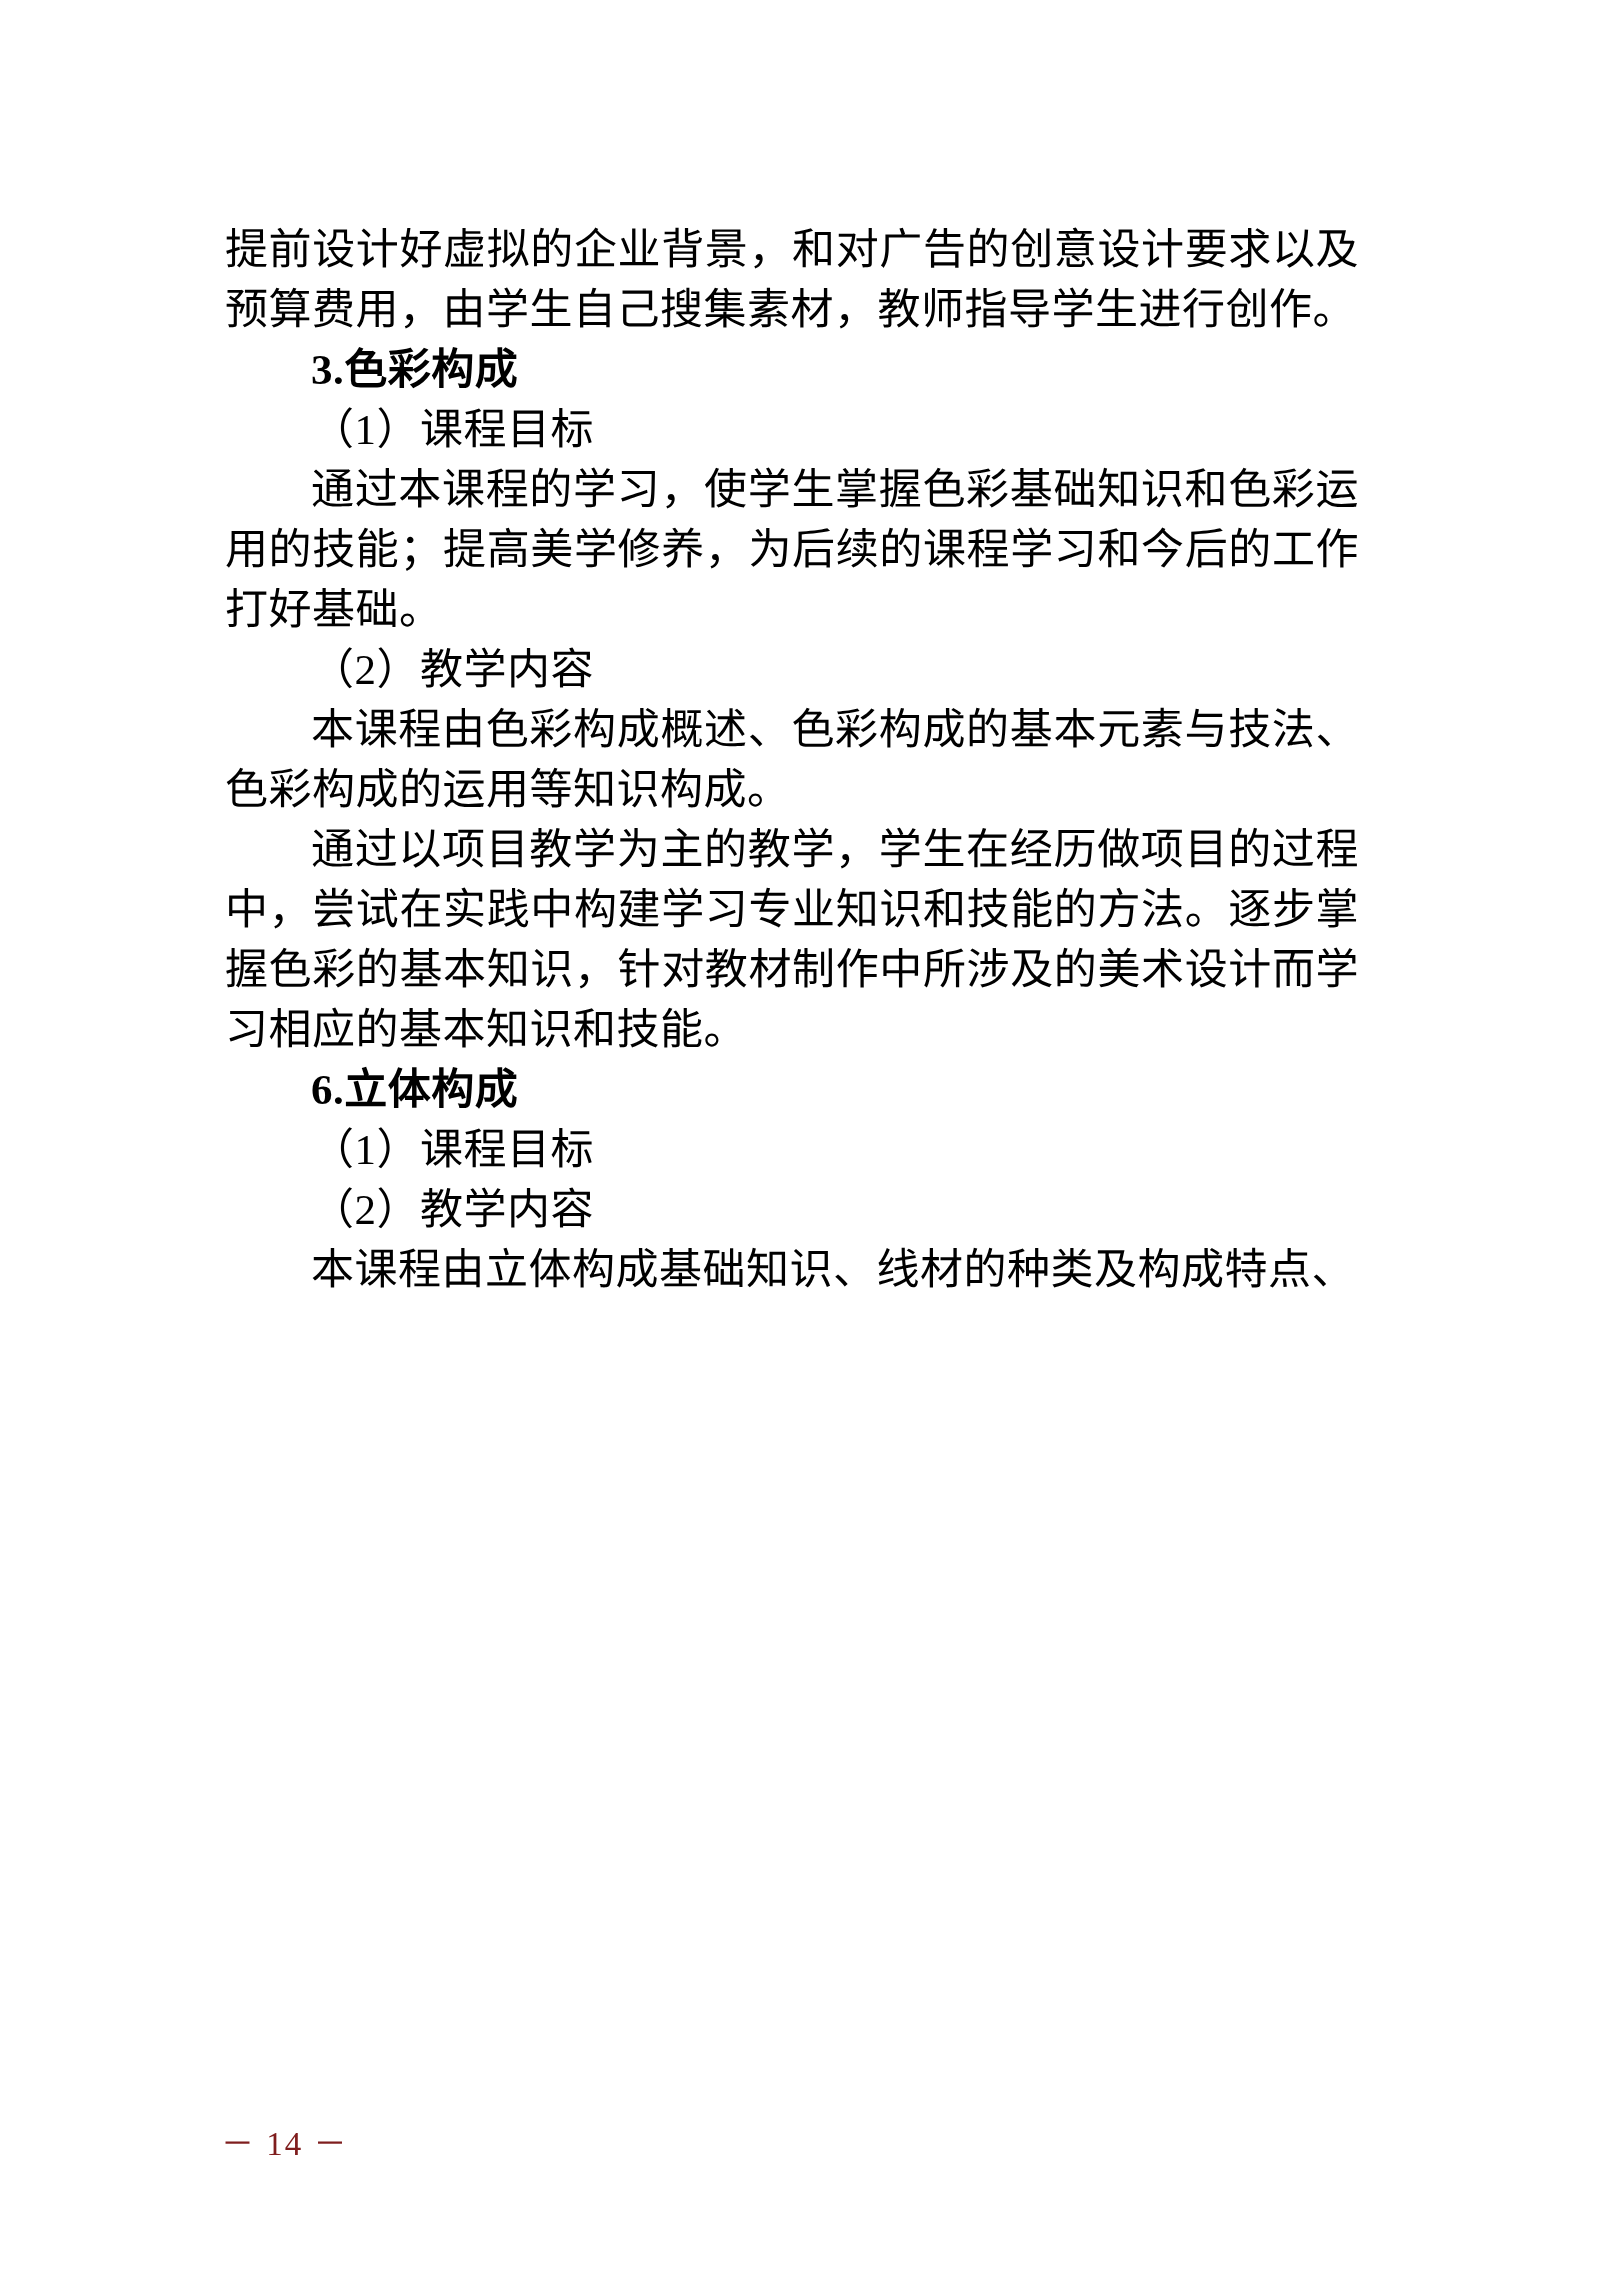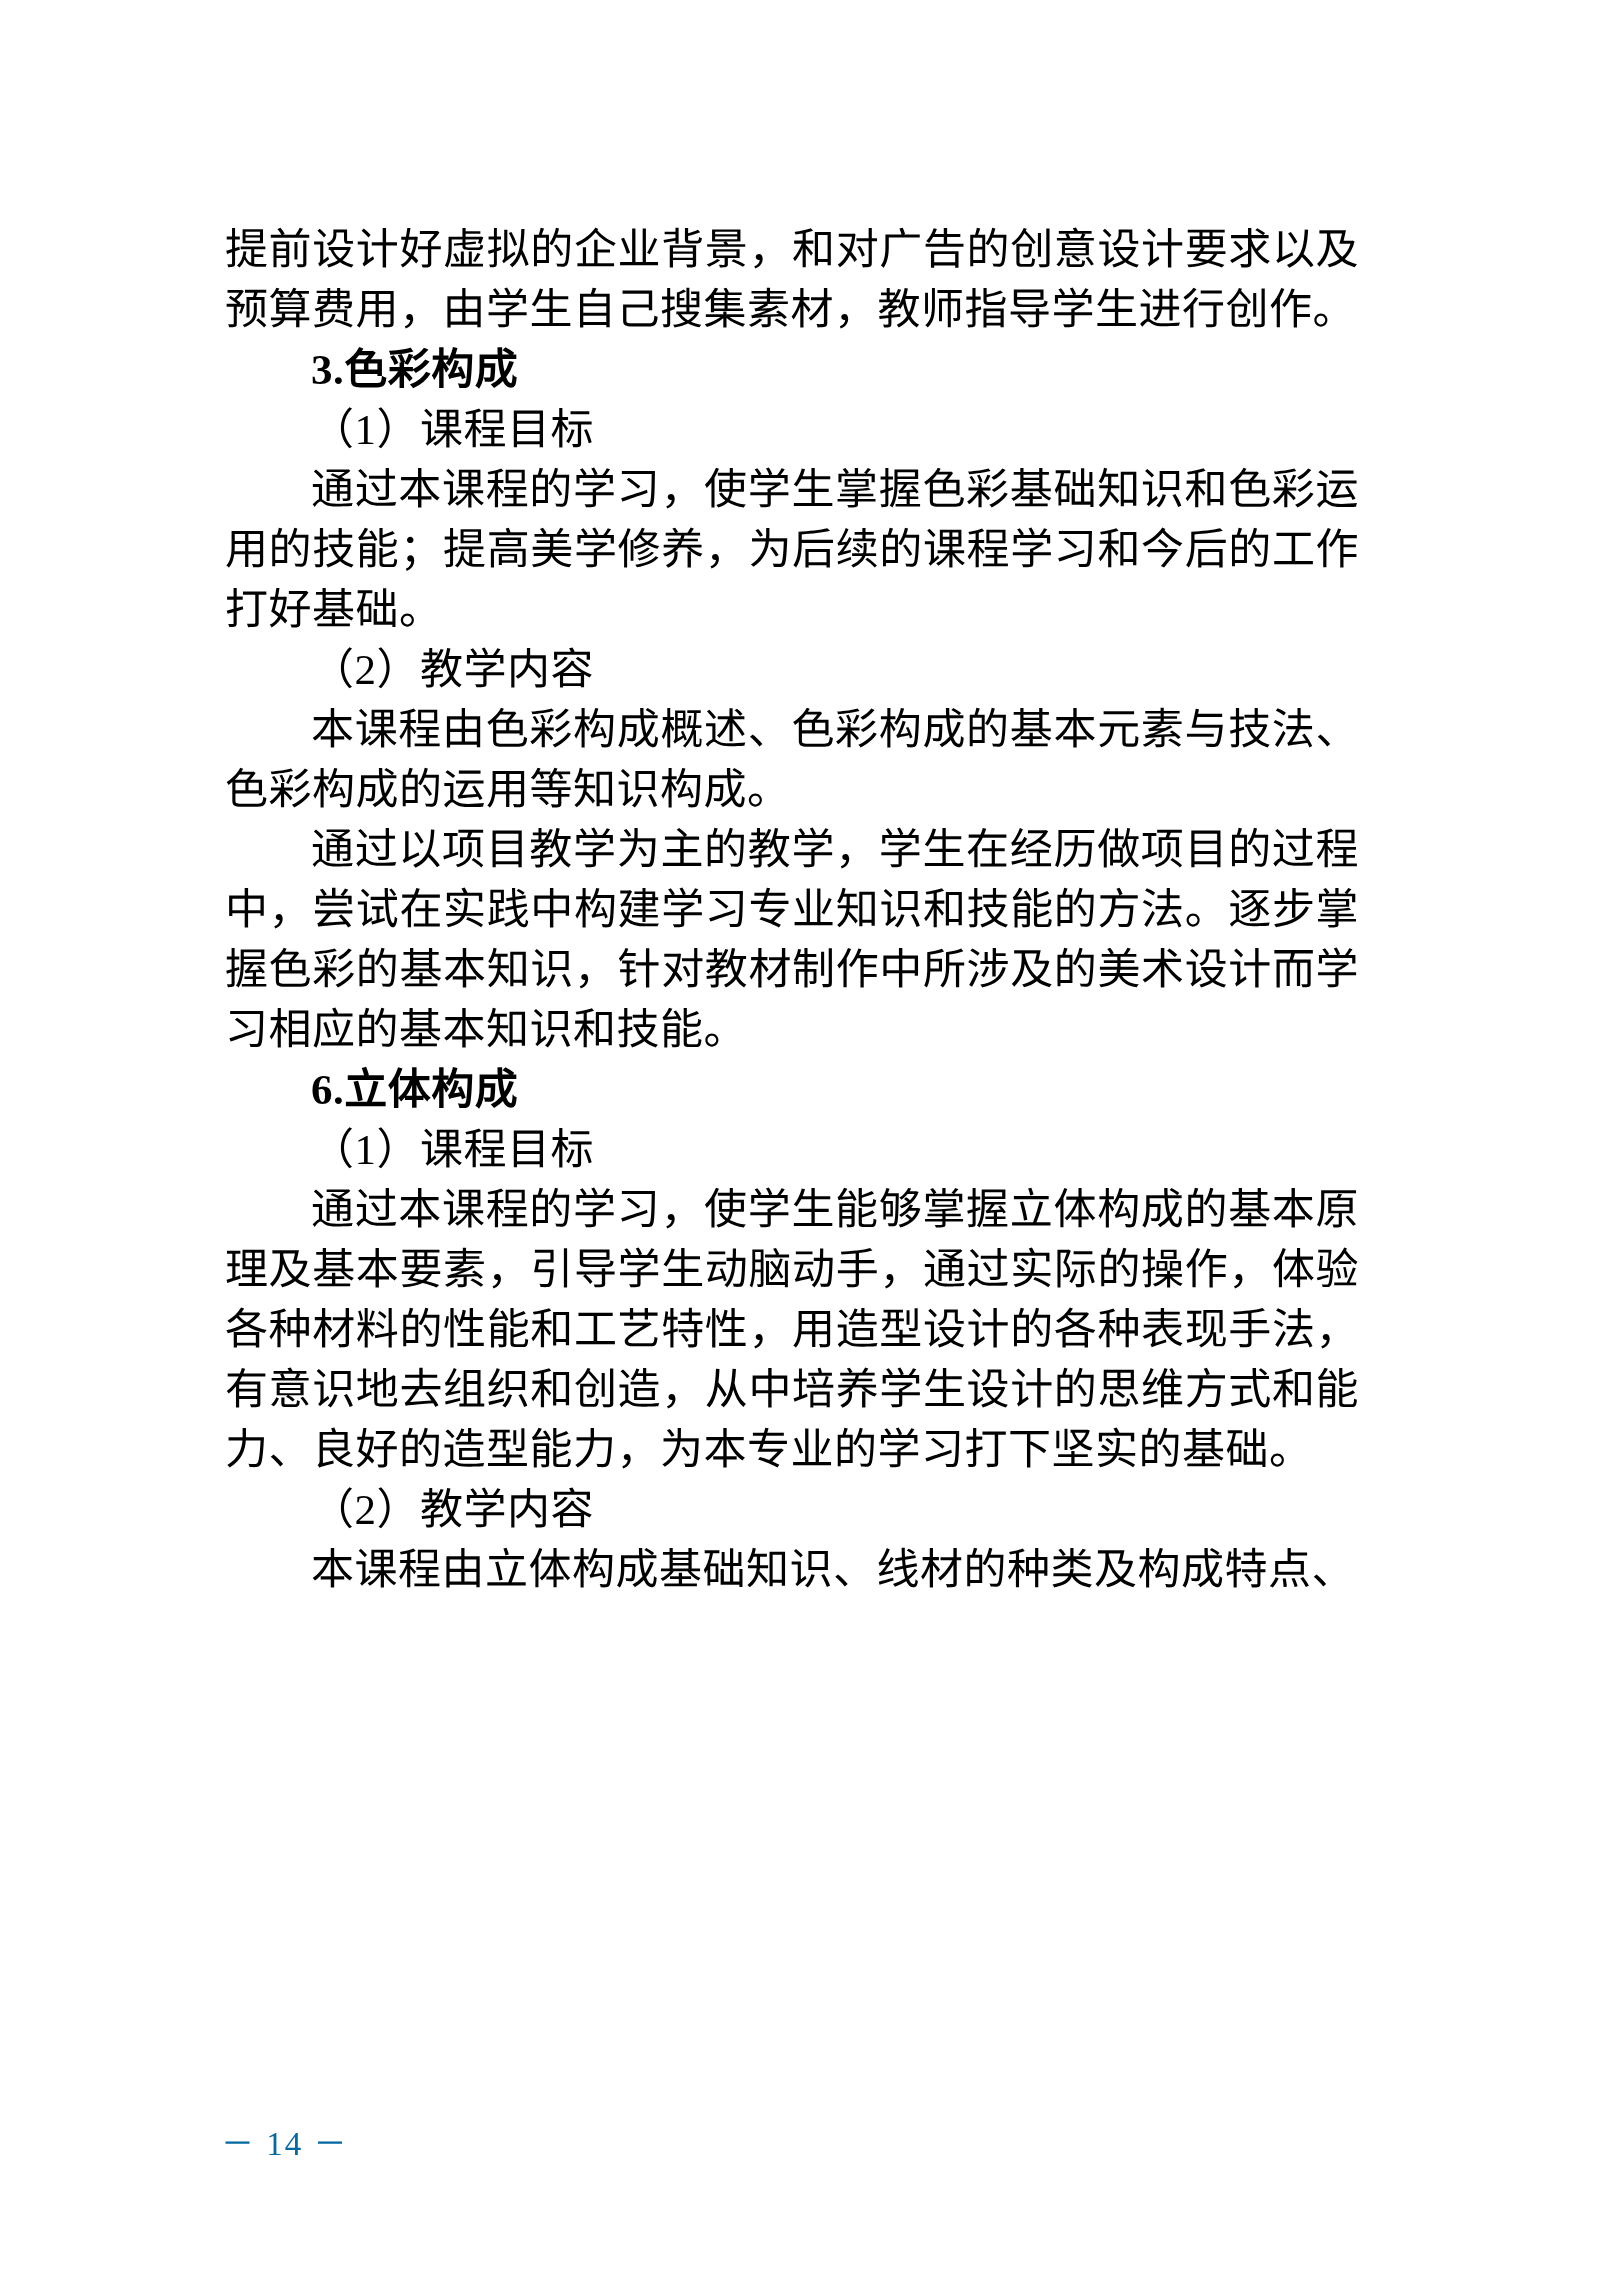--- a/index.html
+++ b/index.html
@@ -45,21 +45,21 @@
     text-indent: 2em;
     font-family: "Liberation Serif", "DejaVu Serif", serif;
   }
   .page-footer {
     position: absolute;
     left: 221px;
     top: 2125px;
     font-family: "Liberation Serif", "DejaVu Serif", serif;
     font-size: 33px;
     line-height: 39px;
-    color: #0369a1;
+    color: #7f1d1d;
     letter-spacing: 2px;
   }
 </style>
 </head>
 <body>
 
 <div class="page">
   <div class="content">
 
     <p class="para no-indent">提前设计好虚拟的企业背景，和对广告的创意设计要求以及预算费用，由学生自己搜集素材，教师指导学生进行创作。</p>
@@ -74,21 +74,20 @@
 
     <p class="para">本课程由色彩构成概述、色彩构成的基本元素与技法、色彩构成的运用等知识构成。</p>
 
 
     <p class="para">通过以项目教学为主的教学，学生在经历做项目的过程中，尝试在实践中构建学习专业知识和技能的方法。逐步掌握色彩的基本知识，针对教材制作中所涉及的美术设计而学习相应的基本知识和技能。</p>
 
     <p class="heading">6.立体构成</p>
 
     <p class="para">（1）课程目标</p>
 
-    <p class="para">通过本课程的学习，使学生能够掌握立体构成的基本原理及基本要素，引导学生动脑动手，通过实际的操作，体验各种材料的性能和工艺特性，用造型设计的各种表现手法，有意识地去组织和创造，从中培养学生设计的思维方式和能力、良好的造型能力，为本专业的学习打下坚实的基础。</p>
 
     <p class="para">（2）教学内容</p>
 
     <p class="para">本课程由立体构成基础知识、线材的种类及构成特点、</p>
 
   </div>
 
   <div class="page-footer">－ 14 －</div>
 </div>
 

